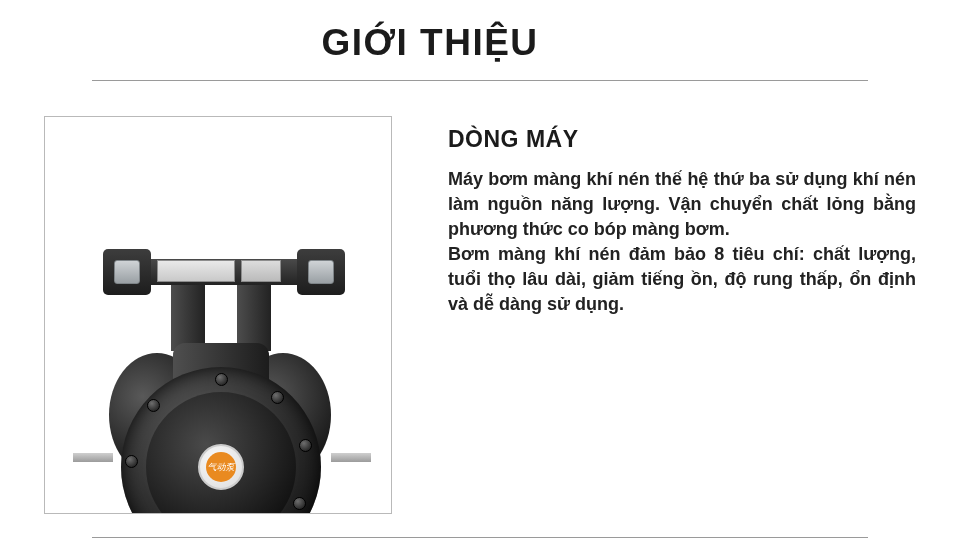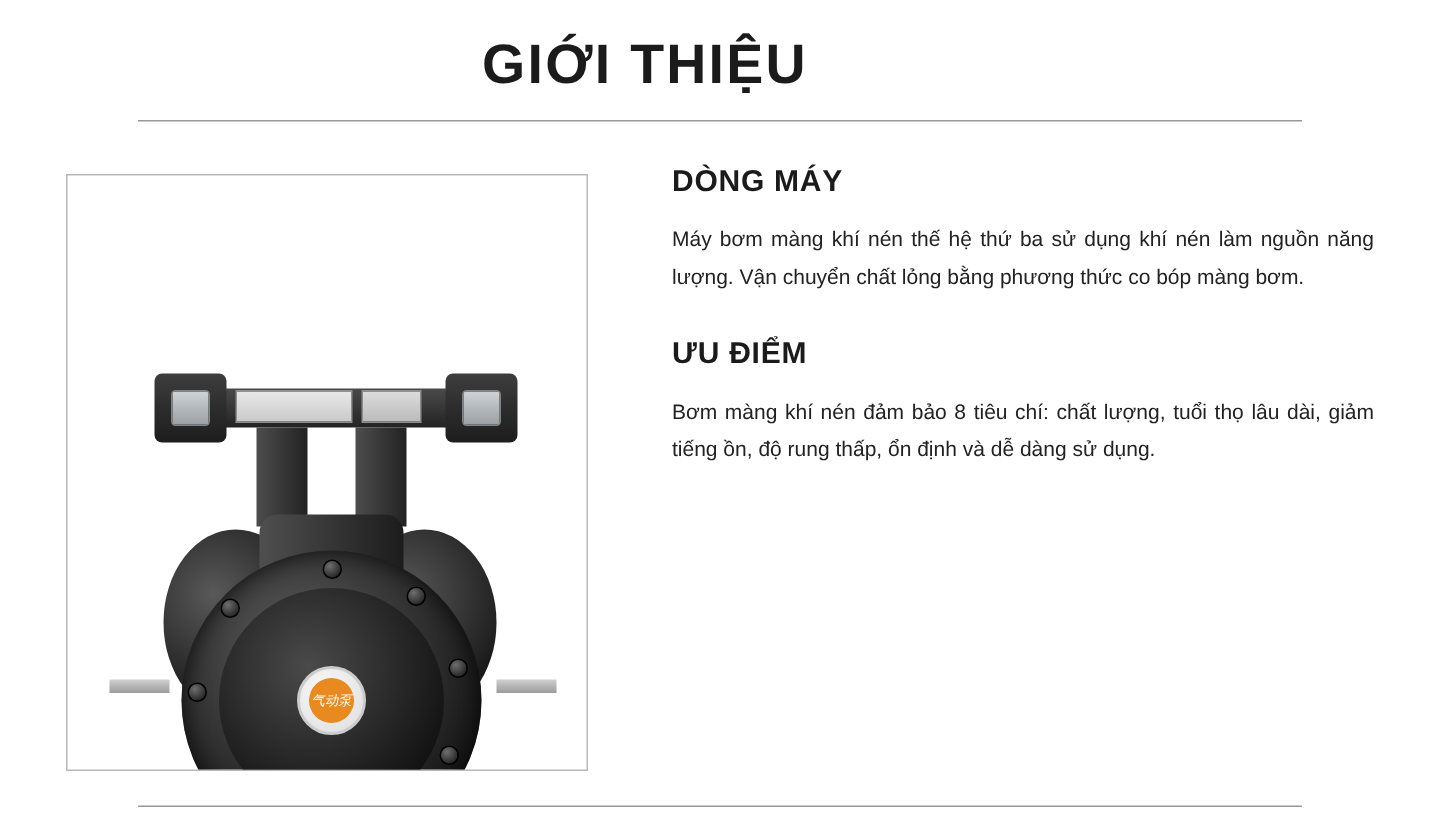--- a/index.html
+++ b/index.html
@@ -171,33 +171,34 @@
   .pipe-thin-r { left: 286px; }
 
   
   .text-col {
     position: absolute;
     left: 448px;
     top: 110px;
     width: 468px;
   }
   .h2 {
-    font-size: 20px;
+    font-size: 23px;
     font-weight: bold;
     color: #1b1b1b;
     letter-spacing: .5px;
-    margin: 0 0 14px 0;
+    margin: 16px 0 14px 0;
   }
   .h2.second { margin-top: 28px; }
   .para {
-    font-size: 14px;
+    font-size: 18px;
     line-height: 25px;
     color: #222222;
     text-align: justify;
     margin: 0;
+    font-weight: bold;
   }
   .para + .para { margin-top: 0px; }
 </style>
 </head>
 <body>
 
 <div id="slide">
 
   <div class="title">GIỚI THIỆU</div>
   <div class="rule-top"></div>
@@ -244,18 +245,17 @@
       </div>
 
     </div>
   </div>
 
   <div class="text-col">
 
     <h2 class="h2">DÒNG MÁY</h2>
     <p class="para">Máy bơm màng khí nén thế hệ thứ ba sử dụng khí nén làm nguồn năng lượng. Vận chuyển chất lỏng bằng phương thức co bóp màng bơm.</p>
 
-    <h2 class="h2 second">ƯU ĐIỂM</h2>
     <p class="para">Bơm màng khí nén đảm bảo 8 tiêu chí: chất lượng, tuổi thọ lâu dài, giảm tiếng ồn, độ rung thấp, ổn định và dễ dàng sử dụng.</p>
   </div>
 
   <div class="rule-bottom"></div>
 </div>
 
 </body></html>

